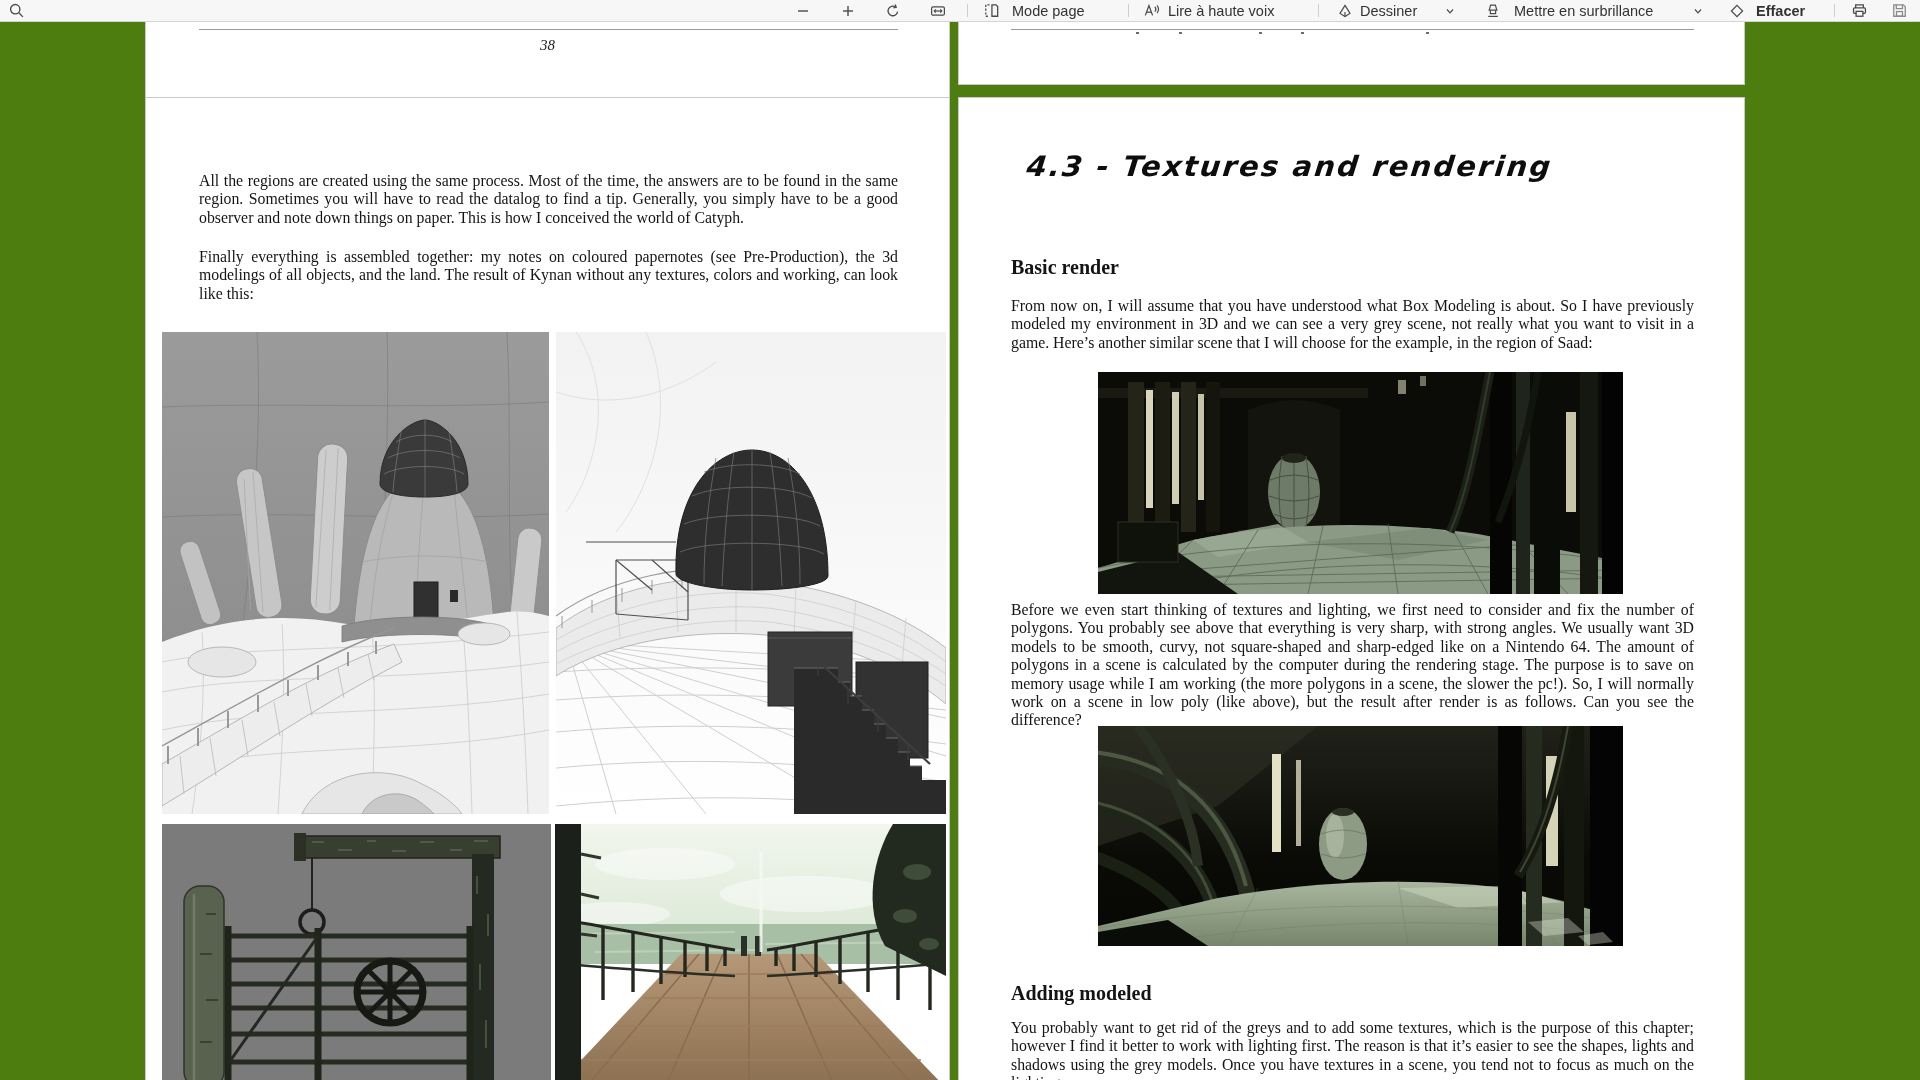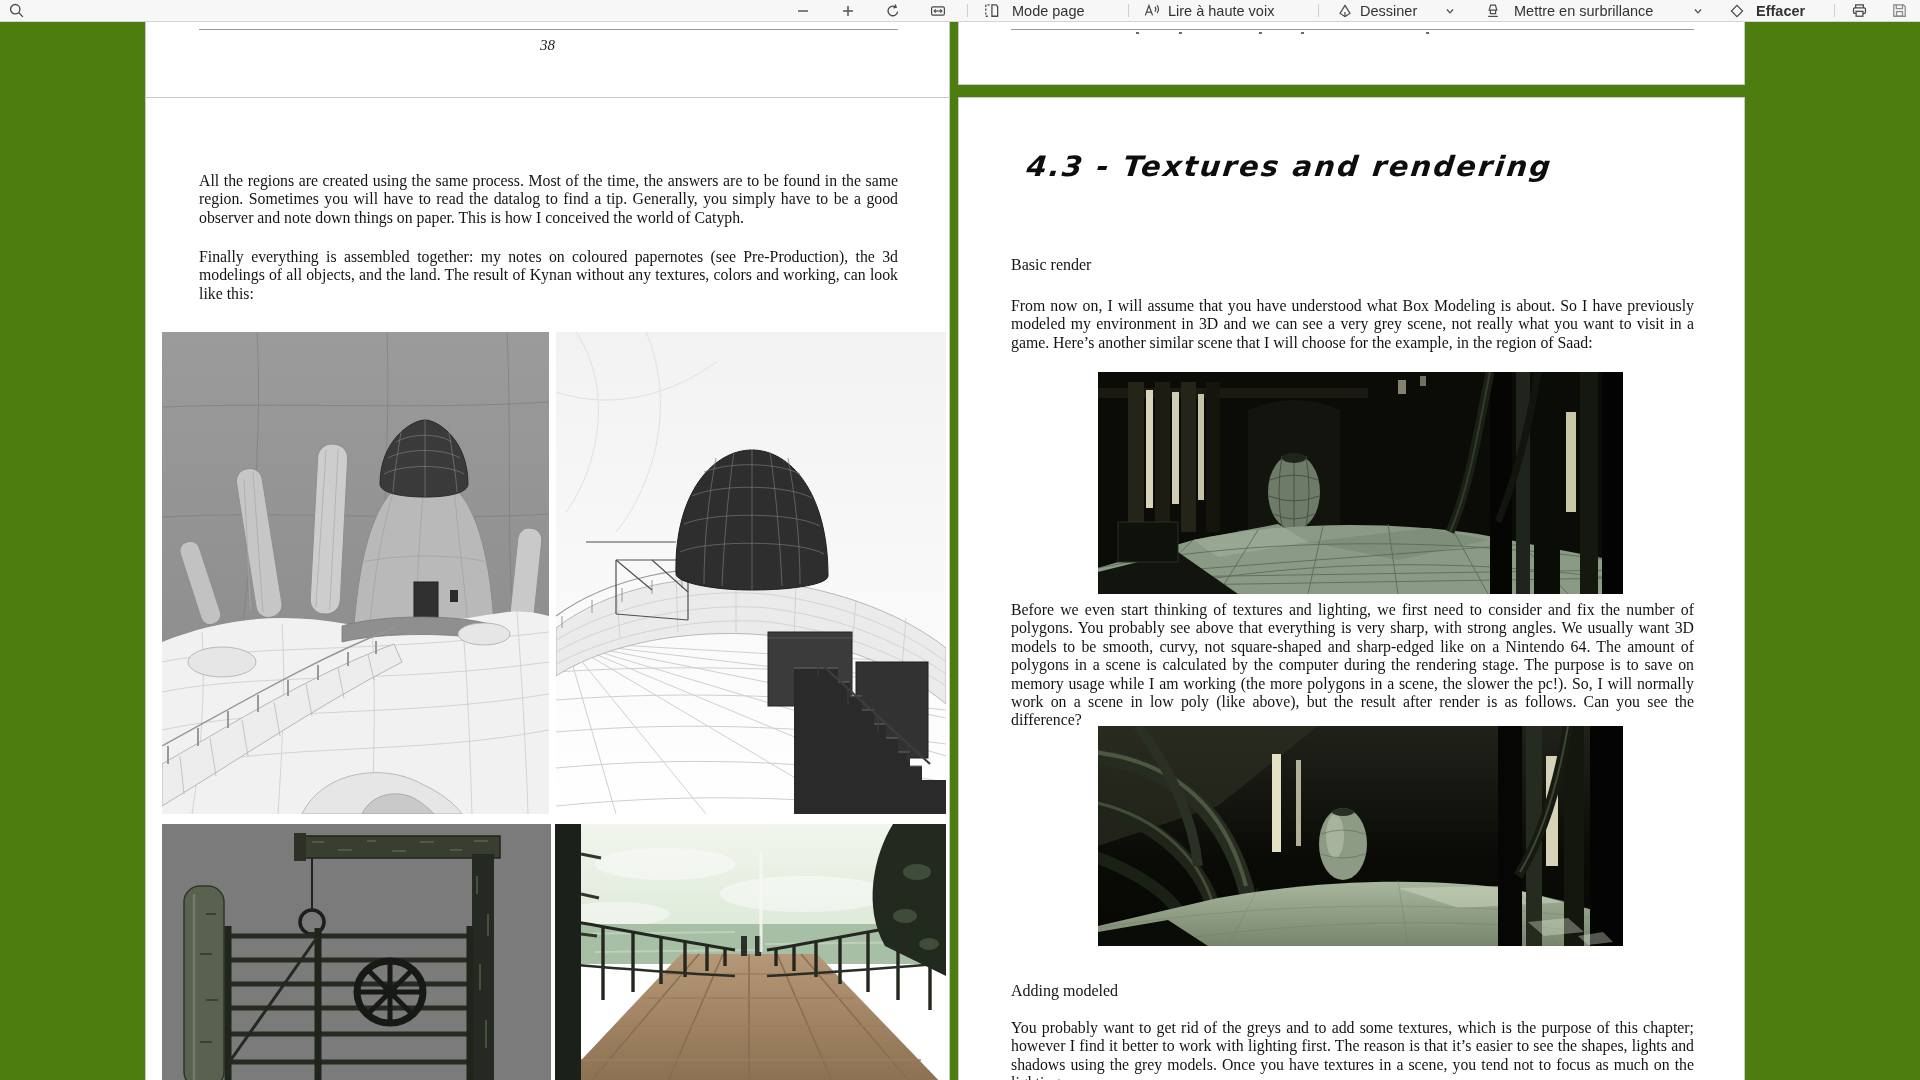--- a/index.html
+++ b/index.html
@@ -16,22 +16,22 @@
   .chev{width:12px;height:12px;}
   
   .page{position:absolute;background:#fff;border:1px solid #c9c9c9;box-sizing:border-box;}
   .page-strip{border-top:none;}
   .footer-rule{position:absolute;height:1px;background:#9a9a9a;}
   .page-number{position:absolute;left:0;right:0;text-align:center;
     font-family:"Liberation Serif",serif;font-size:15px;color:#1a1a1a;}
   .speck{position:absolute;width:3px;height:2px;background:#6b6b6b;}
   .doc-text{position:absolute;font-family:"Liberation Serif",serif;font-size:15.8px;
     line-height:18.4px;color:#141414;text-align:justify;}
-  .doc-sub{position:absolute;font-family:"Liberation Serif",serif;font-size:16px;
-    font-weight:normal;color:#141414;}
+  .doc-sub{position:absolute;font-family:"Liberation Serif",serif;font-size:20px;
+    font-weight:bold;color:#141414;}
   .chapter-heading{position:absolute;font-family:"DejaVu Sans",sans-serif;font-size:28px;
     font-weight:bold;font-style:italic;letter-spacing:2px;color:#0d0d0d;
     transform:skewX(-6deg) scaleX(1.04);transform-origin:left bottom;white-space:nowrap;}
   .figure{position:absolute;}
   .figure svg{display:block;}
 </style>
 </head>
 <body>
 
 <div class="screen">

